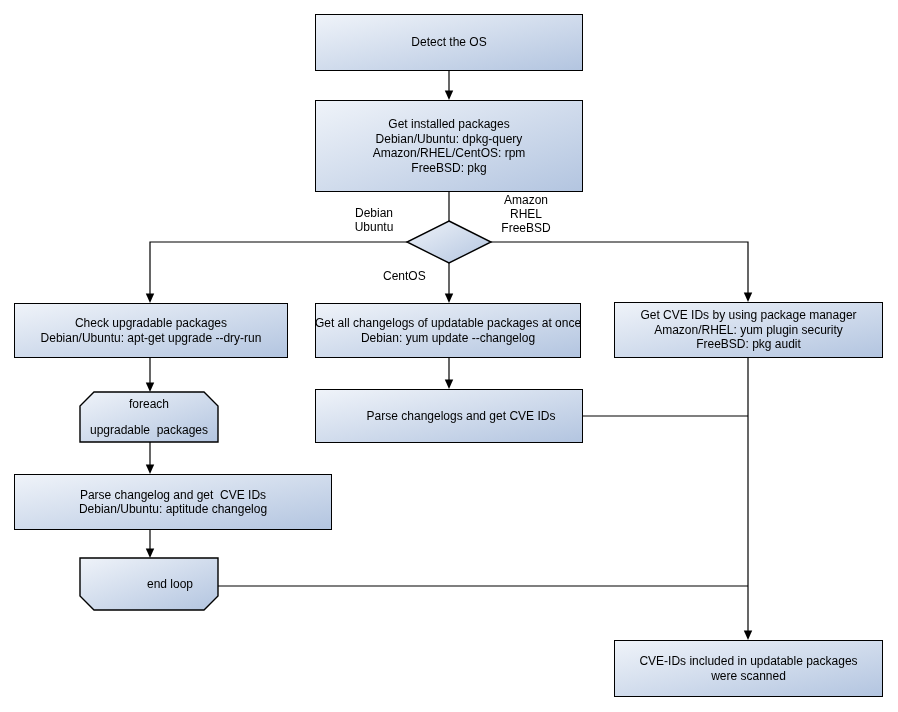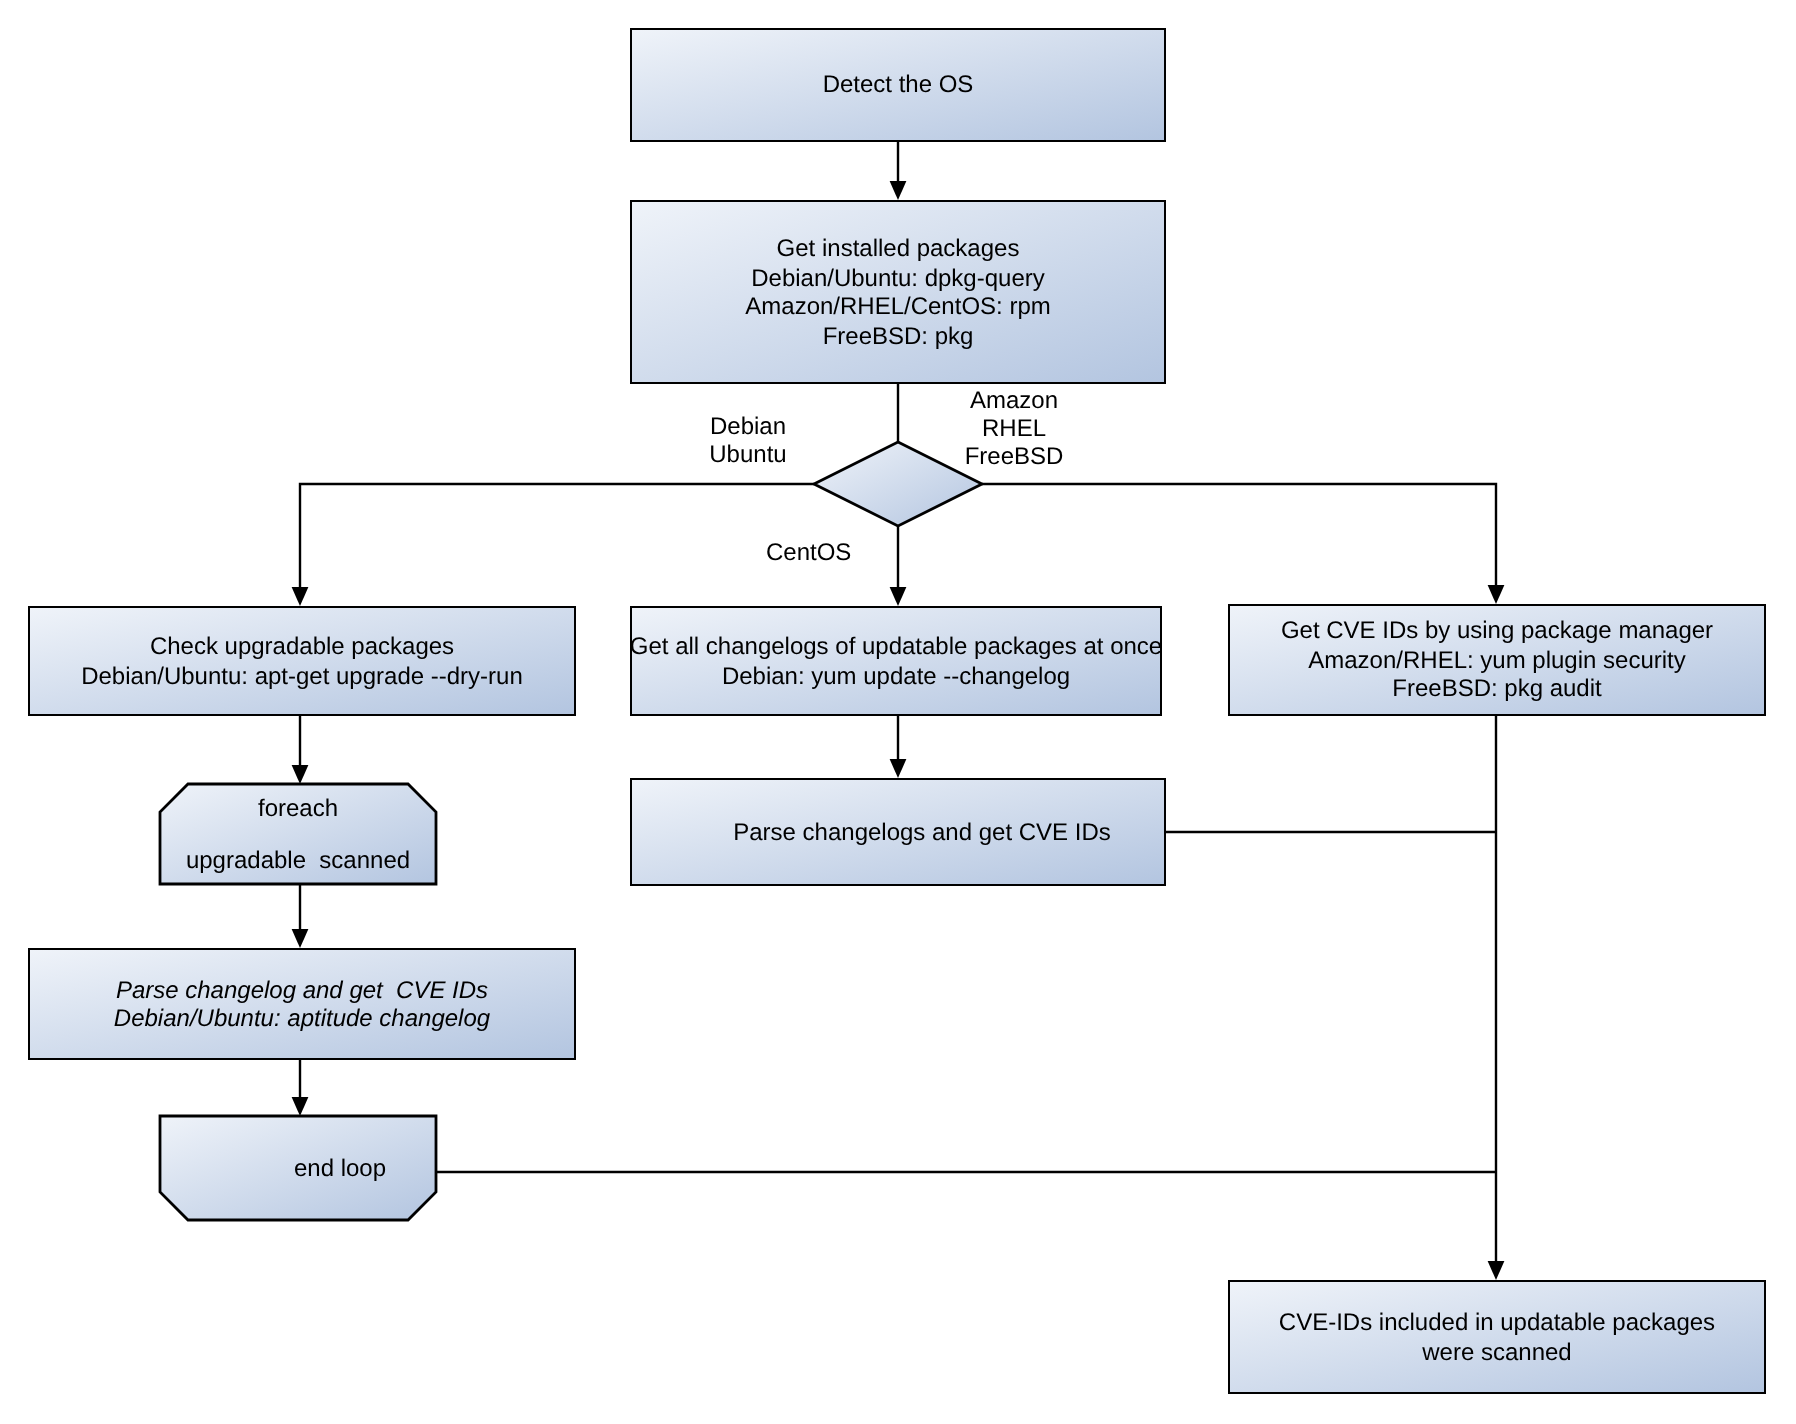--- a/index.html
+++ b/index.html
@@ -98,45 +98,45 @@
   <div class="node" style="left:614px;top:302px;width:269px;height:56px;">
     <span class="line">Get CVE IDs by using package manager</span>
     <span class="line">Amazon/RHEL: yum plugin security</span>
     <span class="line">FreeBSD: pkg audit</span>
   </div>
 
   <div class="node" style="left:315px;top:389px;width:268px;height:54px;padding-left:24px;">
     <span class="line">Parse changelogs and get CVE IDs</span>
   </div>
 
-  <div class="node" style="left:14px;top:474px;width:274px;height:56px;font-style:italic;">
+  <div class="node" style="left:14px;top:474px;width:318px;height:56px;">
     <span class="line">Parse changelog and get  CVE IDs</span>
     <span class="line">Debian/Ubuntu: aptitude changelog</span>
   </div>
 
   <div class="node" style="left:614px;top:640px;width:269px;height:57px;">
     <span class="line">CVE-IDs included in updatable packages</span>
     <span class="line">were scanned</span>
   </div>
 
   <div class="shape-label" style="left:80px;top:392px;width:138px;height:50px;gap:12px;">
     <span class="line">foreach</span>
-    <span class="line">upgradable  scanned</span>
+    <span class="line">upgradable  packages</span>
   </div>
 
   <div class="shape-label" style="left:80px;top:558px;width:138px;height:52px;margin-left:21px;">
     <span class="line">end loop</span>
   </div>
 
   <div class="edge-label" style="left:334px;top:206px;width:80px;">
     <span class="line">Debian</span>
     <span class="line">Ubuntu</span>
   </div>
 
-  <div class="edge-label" style="left:467px;top:193px;width:80px;">
+  <div class="edge-label" style="left:486px;top:193px;width:80px;">
     <span class="line">Amazon</span>
     <span class="line">RHEL</span>
     <span class="line">FreeBSD</span>
   </div>
 
   <div class="edge-label align-right" style="left:383px;top:269px;width:60px;">
     <span class="line">CentOS</span>
   </div>
 
 </div>

